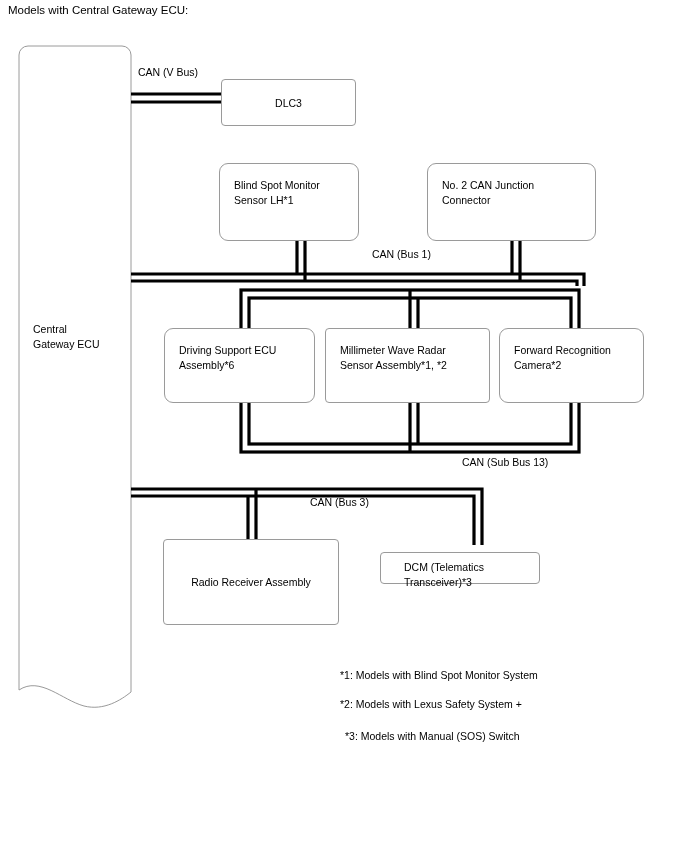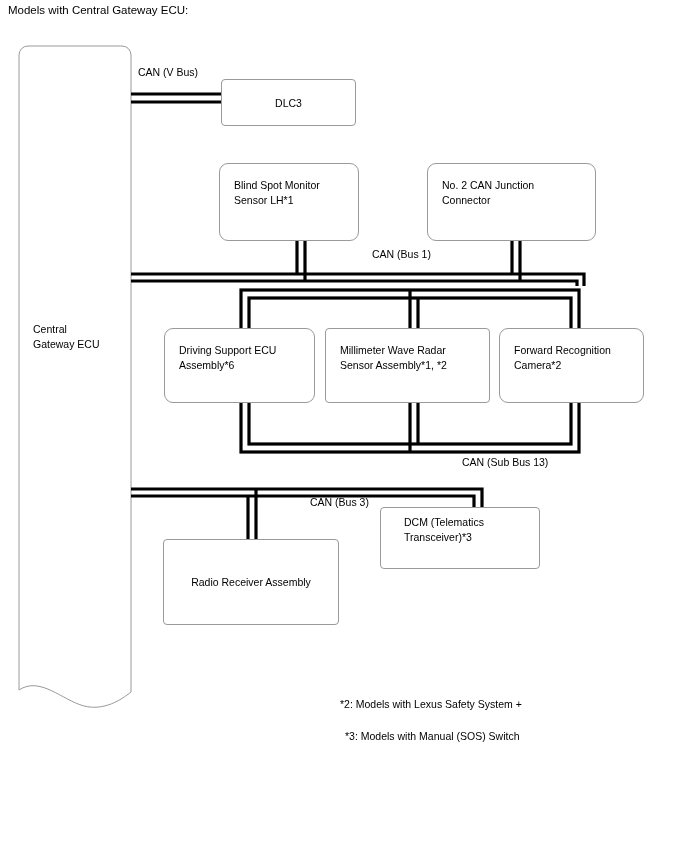--- a/index.html
+++ b/index.html
@@ -191,29 +191,30 @@
 
   <div class="box rounded lbl-tl" style="left:499px; top:328px; width:145px; height:75px;">
     <div class="label">Forward Recognition
 Camera*2</div>
   </div>
 
   <div class="box square lbl-c" style="left:163px; top:539px; width:176px; height:86px;">
     <div class="label">Radio Receiver Assembly</div>
   </div>
 
-  <div class="box square lbl-tc" style="left:380px; top:507px; width:160px; height:62px;">
+  <div class="box square lbl-tc" style="left:380px; top:552px; width:160px; height:32px;">
     <div class="label" style="text-align:left; left:23px; right:auto; top:7px;">DCM (Telematics
 Transceiver)*3</div>
   </div>
 
   <div class="bus-label" style="left:138px; top:66px;">CAN (V Bus)</div>
 
   <div class="bus-label" style="left:372px; top:248px;">CAN (Bus 1)</div>
 
   <div class="bus-label" style="left:462px; top:456px;">CAN (Sub Bus 13)</div>
 
   <div class="bus-label" style="left:310px; top:496px;">CAN (Bus 3)</div>
 
+  <div class="footnote" style="left:340px; top:669px;">*1: Models with Blind Spot Monitor System</div>
   <div class="footnote" style="left:340px; top:698px;">*2: Models with Lexus Safety System +</div>
   <div class="footnote" style="left:345px; top:730px;">*3: Models with Manual (SOS) Switch</div>
 
 </div>
 
 </body></html>

